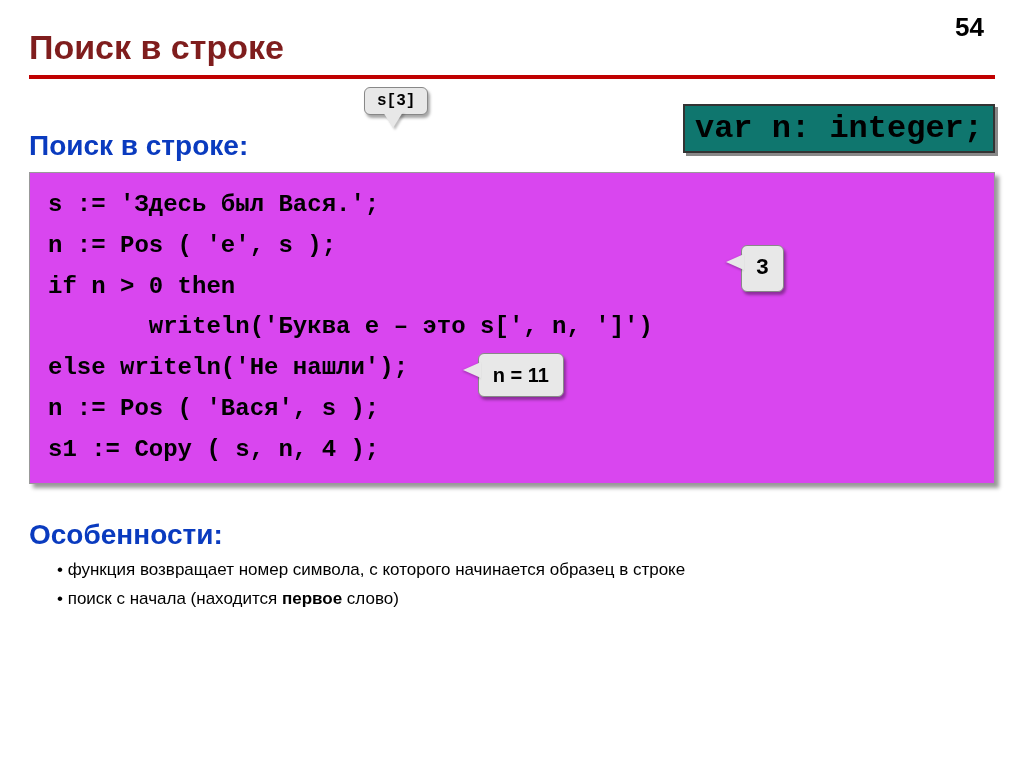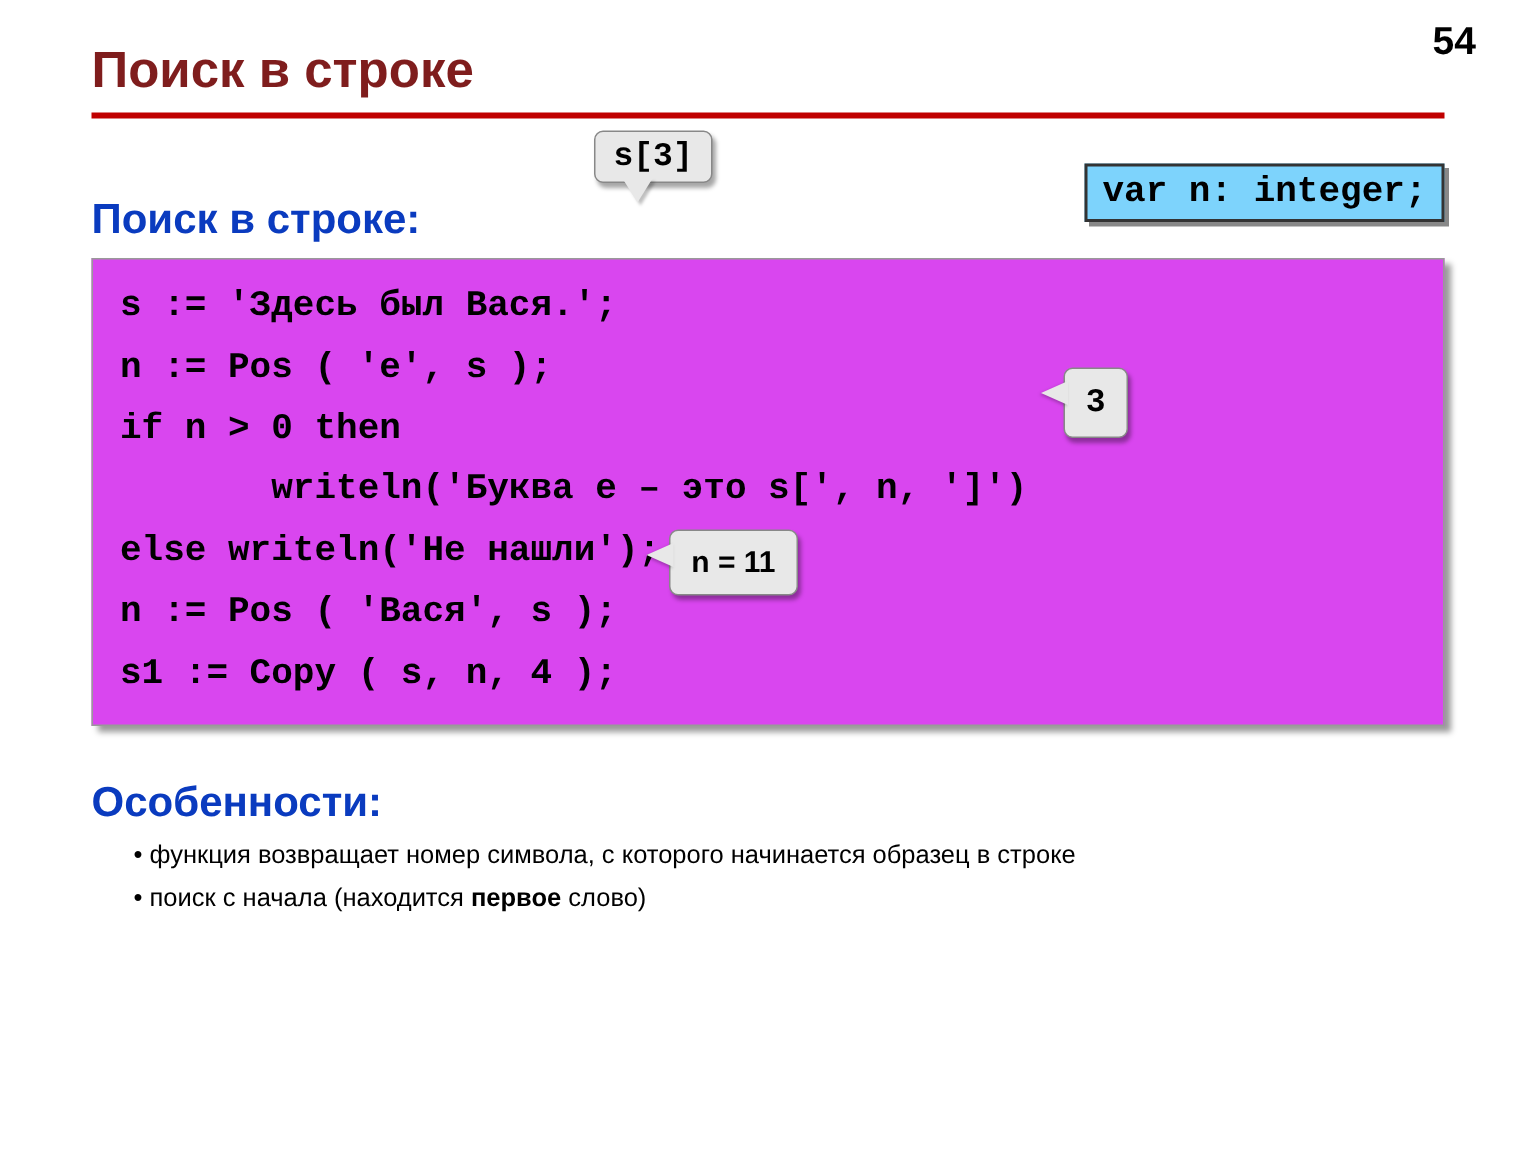--- a/index.html
+++ b/index.html
@@ -6,21 +6,21 @@
     margin: 0;
     padding: 0;
     font-family: Arial, Helvetica, sans-serif;
     background: #fff;
     width: 1024px;
     height: 767px;
     position: relative;
     overflow: hidden;
   }
   .slide {
-    padding: 20px 61px;
+    padding: 20px 29px;
     box-sizing: border-box;
   }
   .page-number {
     position: absolute;
     top: 12px;
     right: 40px;
     font-size: 26px;
     font-weight: bold;
     color: #000;
   }
@@ -46,44 +46,44 @@
     font-weight: bold;
     color: #0a3bbf;
     margin-top: 35px;
   }
   .callout {
     background: #e8e8e8;
     border: 1px solid #888;
     border-radius: 6px;
     padding: 4px 12px;
     font-family: "Courier New", monospace;
-    font-size: 22px;
+    font-size: 16px;
     font-weight: bold;
     color: #000;
     box-shadow: 2px 3px 3px rgba(0,0,0,.35);
     position: relative;
   }
   .callout-tail {
     position: absolute;
     width: 0; height: 0;
     border-left: 10px solid transparent;
     border-right: 10px solid transparent;
     border-top: 16px solid #e8e8e8;
     bottom: -14px;
     left: 18px;
     filter: drop-shadow(2px 2px 1px rgba(0,0,0,.25));
   }
   .var-box {
     font-family: "Courier New", monospace;
-    font-size: 24px;
+    font-size: 32px;
     font-weight: bold;
     color: #000;
     border: 2px solid #333;
     padding: 4px 10px;
-    background: #7dd3fc;
+    background: #0f766e;
     box-shadow: 3px 3px 0 #888;
   }
   .code-block {
     background: #d946ef;
     border: 1px solid #999;
     box-shadow: 4px 4px 4px rgba(0,0,0,.4);
     padding: 12px 18px;
     font-family: "Courier New", monospace;
     font-size: 24px;
     font-weight: bold;

